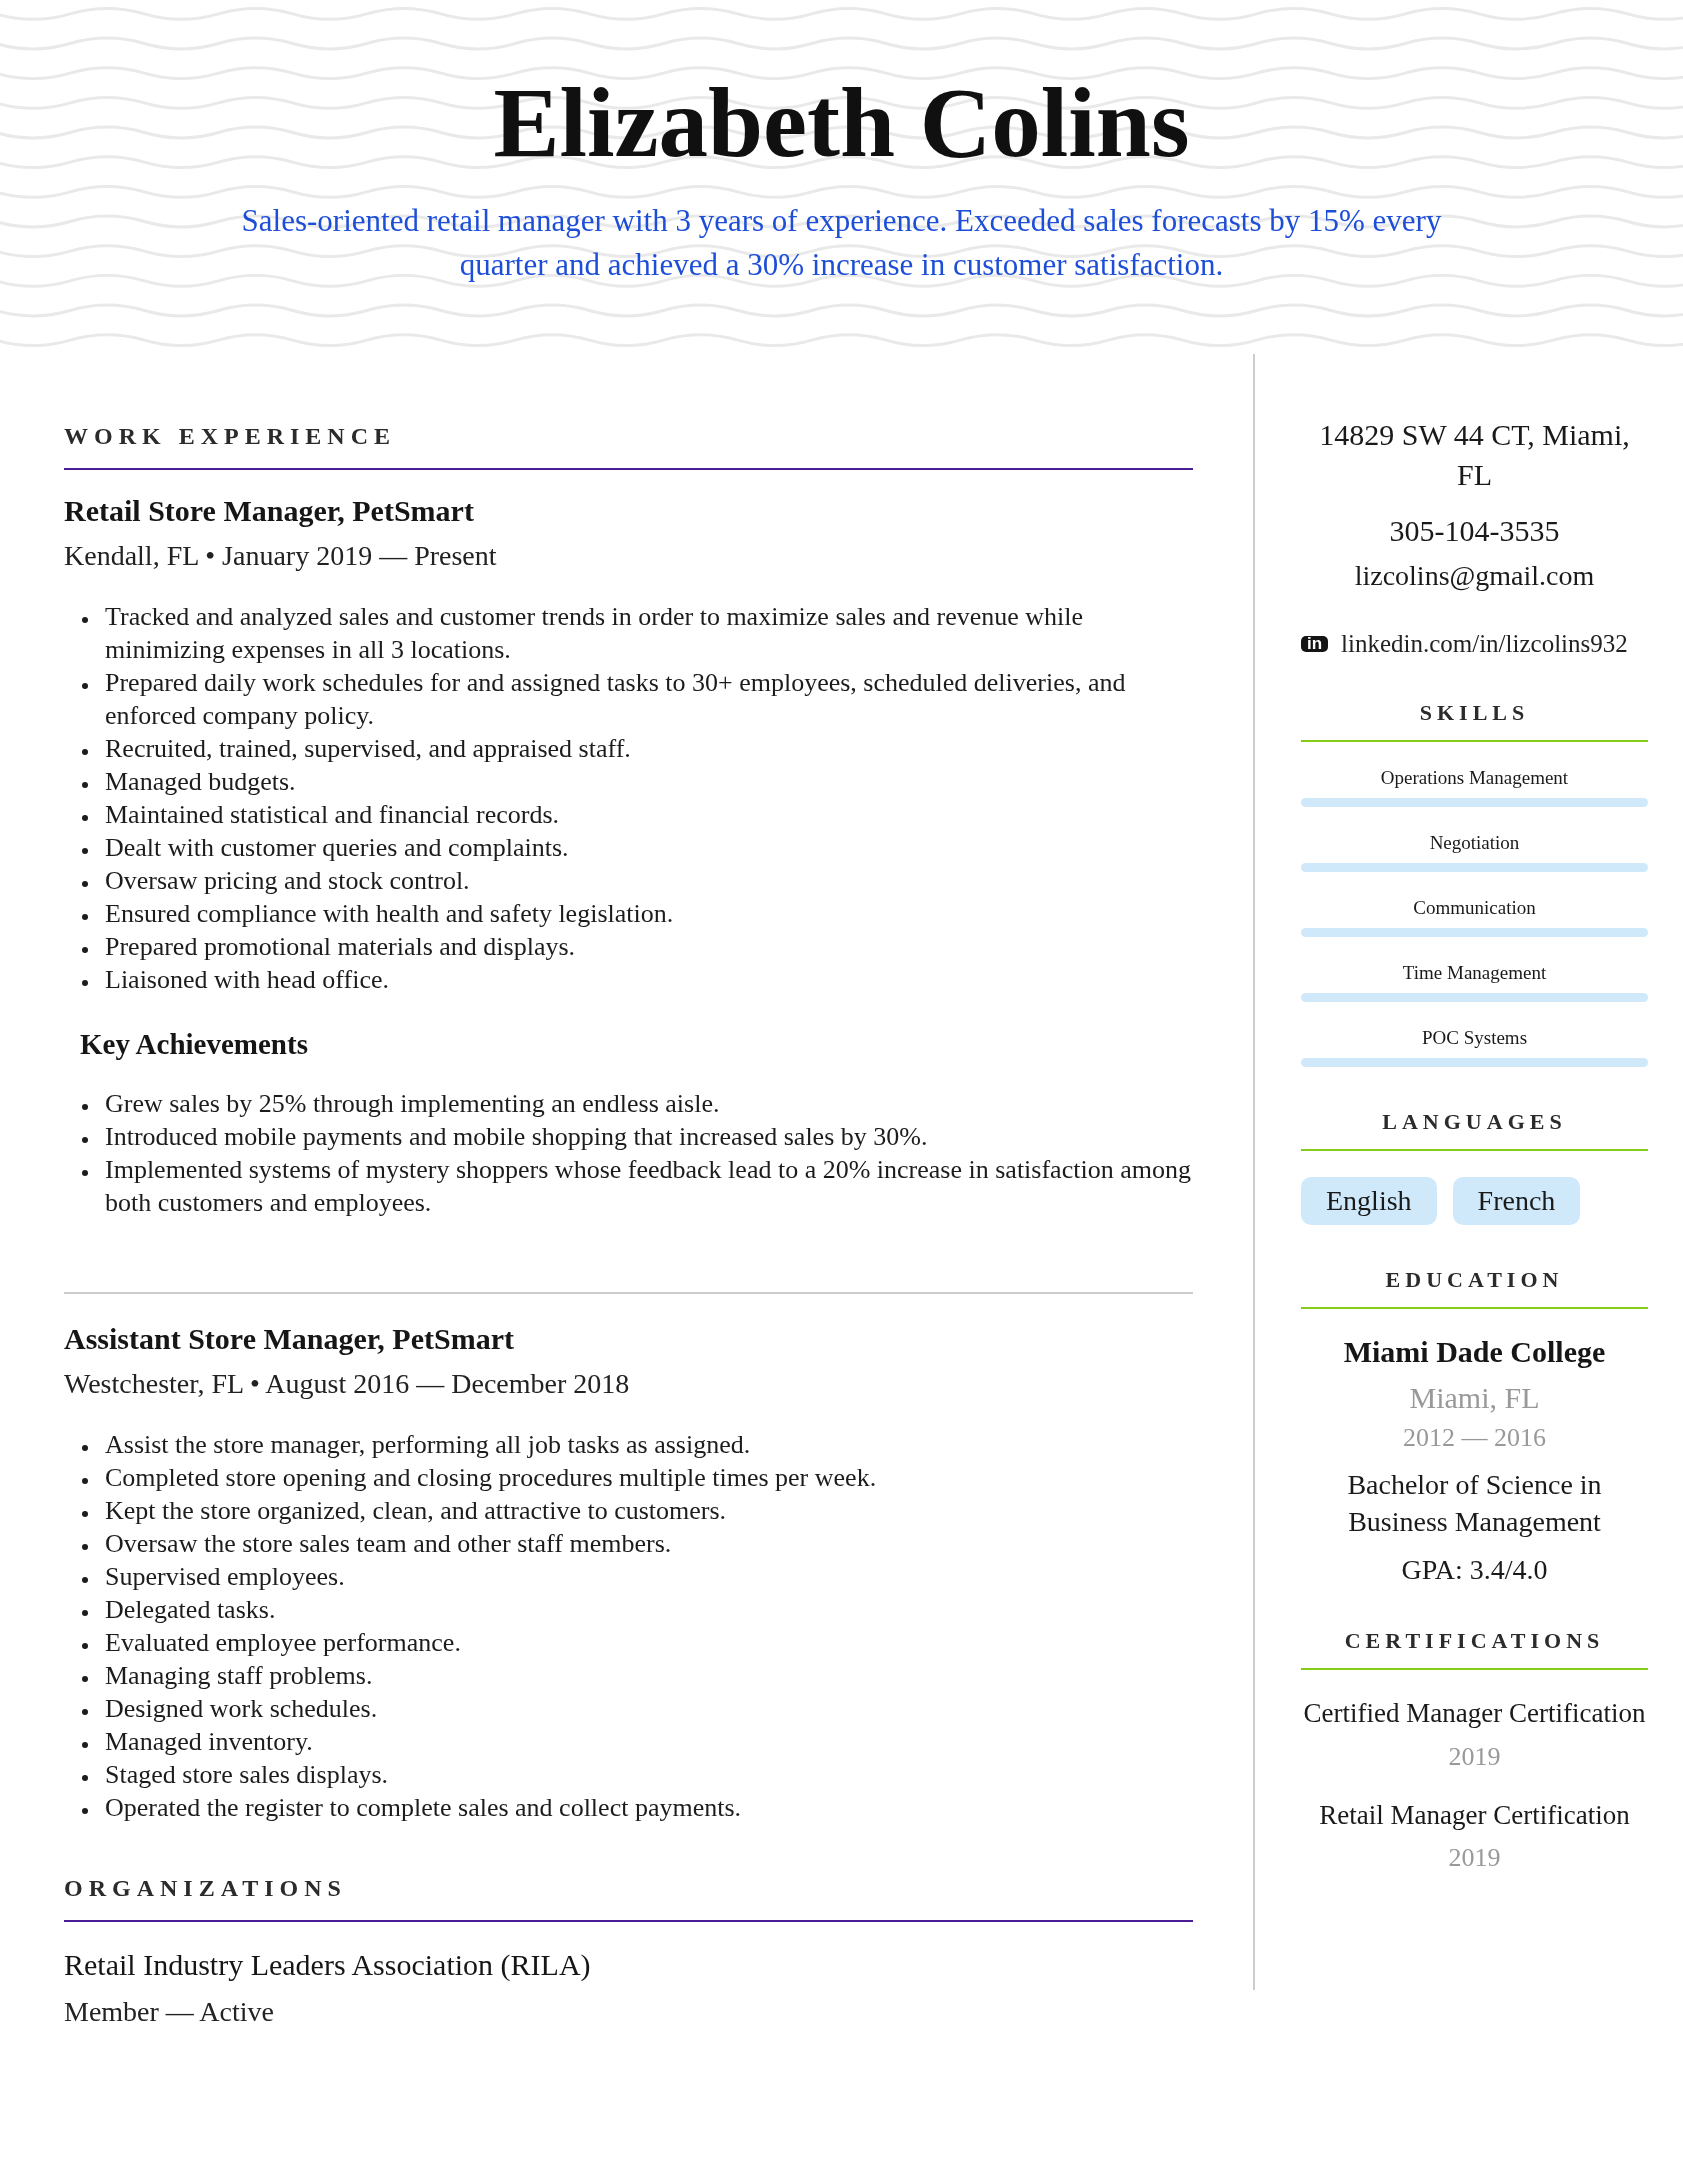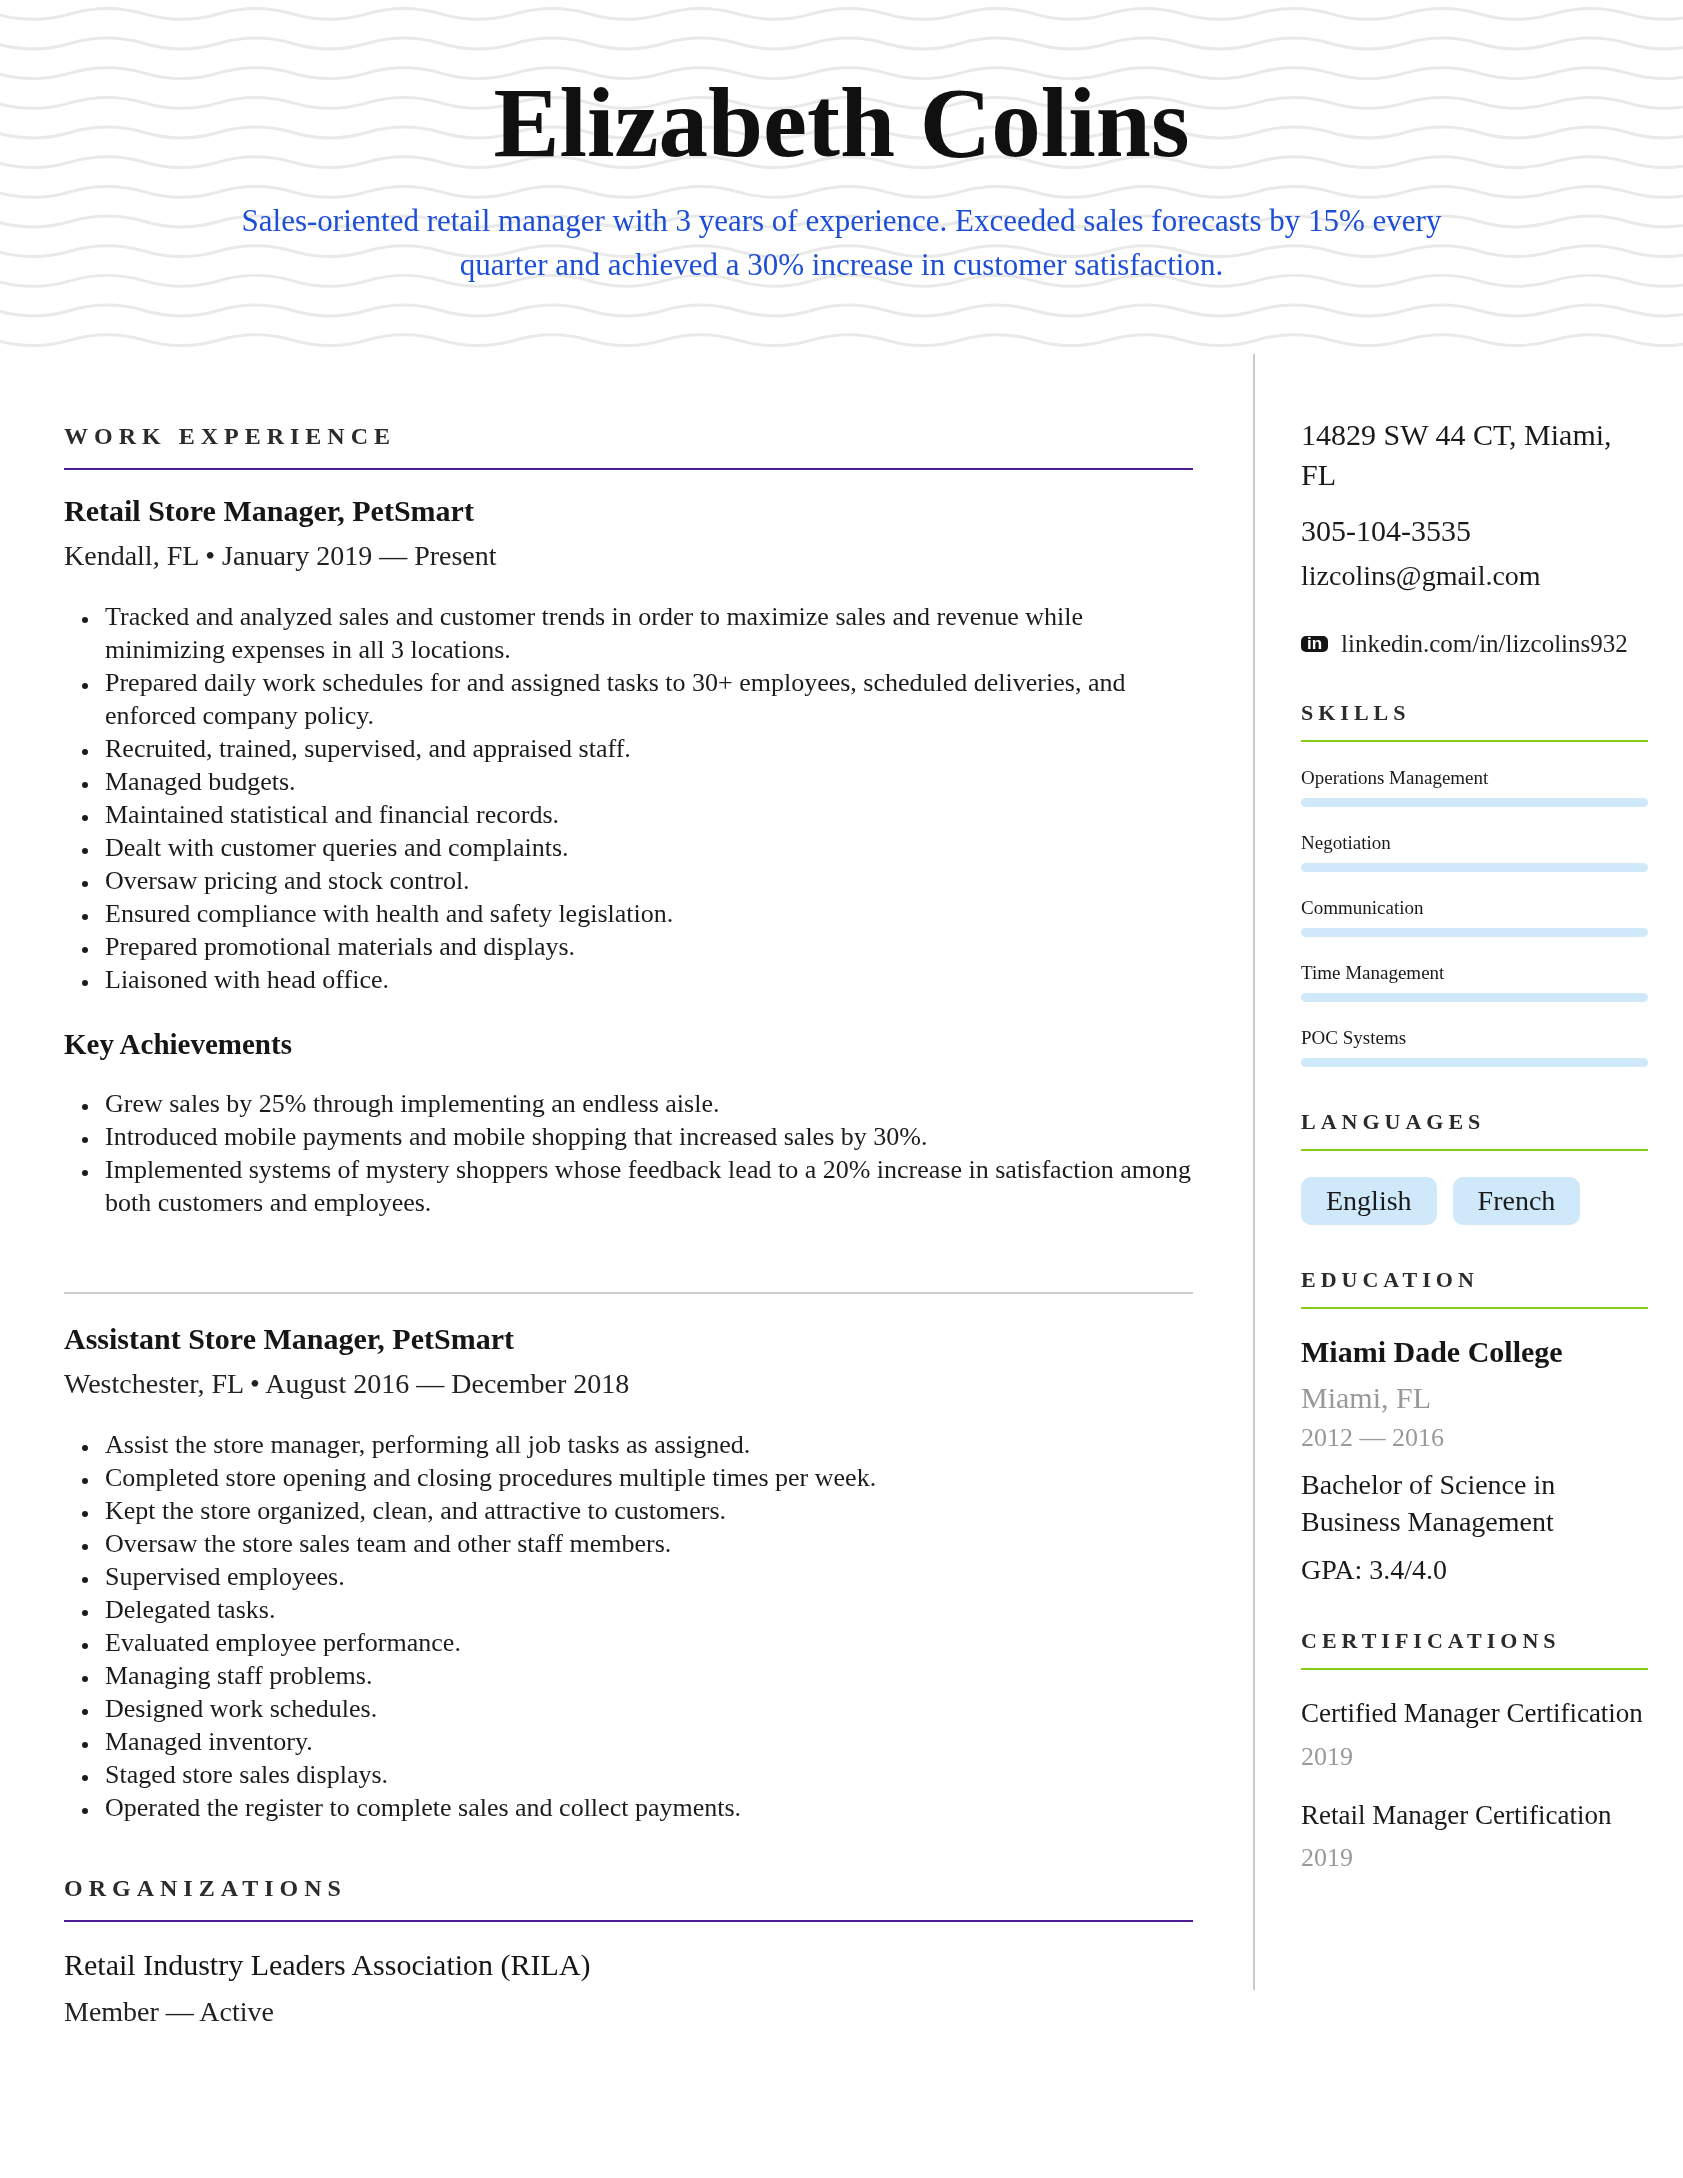--- a/index.html
+++ b/index.html
@@ -12,34 +12,34 @@
   .waves path{fill:none;stroke:#e9e9e9;stroke-width:3;}
   .name{position:relative;margin:0;padding-top:71px;text-align:center;
         font-size:99px;line-height:1.05;font-weight:700;color:#101010;}
   .summary{position:relative;margin:24px auto 0;width:1228px;text-align:center;
         font-size:31px;line-height:1.42;color:#1d4ed8;}
 
   
   .columns{display:flex;align-items:flex-start;padding-left:64px;}
   .main{width:1129px;padding-top:69px;}
   .sep{width:2px;height:1636px;background:#cccccc;margin-left:60px;flex:none;}
-  .sidebar{width:347px;margin-left:46px;padding-top:61px;flex:none;}
+  .sidebar{width:347px;margin-left:46px;padding-top:61px;flex:none;text-align:center;}
 
   .sec-h{margin:0;font-size:24px;font-weight:600;letter-spacing:6px;color:#2b2b2b;
          border-bottom:2px solid #4c1d95;padding-bottom:18px;}
 
   
   .job{margin-top:24px;}
   .job + .job{border-top:2px solid #cccccc;margin-top:73px;padding-top:28px;}
   .job-title{margin:0;font-size:30px;font-weight:700;color:#161616;}
   .job-meta{margin:12px 0 0;font-size:28px;color:#222222;}
   .bullets{margin:28px 0 0;padding-left:36px;font-size:26px;line-height:1.27;color:#1c1c1c;}
   .bullets li{padding-left:5px;}
   .bullets li::marker{font-size:0.72em;}
-  .ach-h{margin:32px 0 0;font-size:29px;font-weight:700;color:#161616;}
+  .ach-h{margin:32px 16px 0;font-size:29px;font-weight:700;color:#161616;}
   .bullets.ach{margin-top:26px;}
 
   .org-sec{margin-top:51px;}
   .org{margin-top:26px;}
   .org-name{margin:0;font-size:30px;font-weight:400;color:#161616;}
   .org-status{margin:14px 0 0;font-size:28px;color:#222222;}
 
   
   .addr{margin:0;font-size:30px;line-height:1.32;color:#1a1a1a;}
   .phone{margin:20px 0 0;font-size:30px;color:#1a1a1a;}

